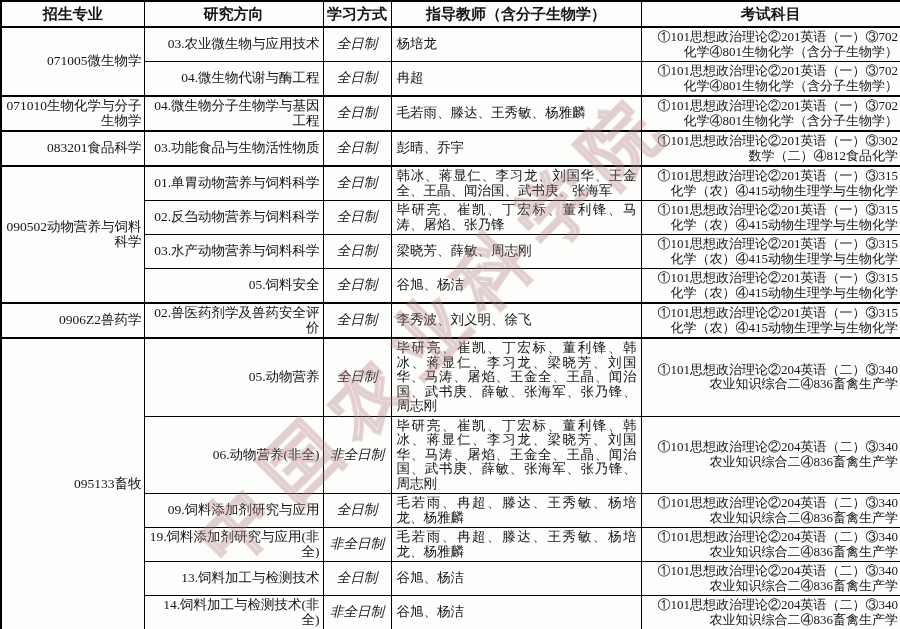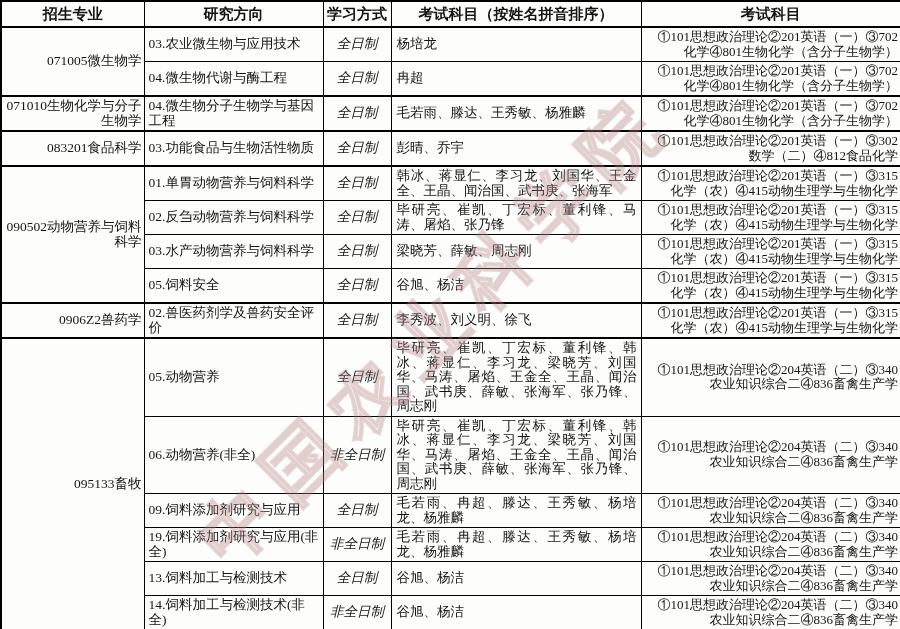--- a/index.html
+++ b/index.html
@@ -20,21 +20,21 @@
     background: transparent;
   }
   td {
     border: 1px solid #000;
     font-size: 13.5px; line-height: 14.5px;
     padding: 2px 3px; vertical-align: middle;
     word-break: break-all;
   }
   tr.sec > td { border-top: 2px solid #000; }
   td.major { text-align: right; padding-left: 2px; padding-right: 2px; }
-  td.dir   { text-align: left; padding-left: 4px; }
+  td.dir   { text-align: right; padding-left: 4px; }
   td.mode  { text-align: center; font-style: italic; }
   td.adv   { text-align: justify; text-align-last: left; padding-left: 5px; padding-right: 4px; }
   td.exam  { text-align: right; font-size: 13px; padding-left: 4px; padding-right: 2px; }
   .watermark {
     position: absolute; left: 435px; top: 330px;
     transform: translate(-50%, -50%) rotate(-45deg);
     transform-origin: center center;
     white-space: nowrap;
     font-size: 74px; letter-spacing: 16px; font-weight: bold;
     color: rgba(178, 130, 130, 0.13);
@@ -51,21 +51,21 @@
     <col style="width:179px">
     <col style="width:68px">
     <col style="width:250px">
     <col style="width:260px">
   </colgroup>
   <thead>
     <tr>
       <th>招生专业</th>
       <th>研究方向</th>
       <th>学习方式</th>
-      <th>考试科目（按姓名拼音排序）</th>
+      <th>指导教师（含分子生物学）</th>
       <th>考试科目</th>
     </tr>
   </thead>
   <tbody id="adm-body">
       <tr class="sec">
         <td class="major" rowspan="2">071005微生物学</td>
         <td class="dir">03.农业微生物与应用技术</td>
         <td class="mode">全日制</td>
         <td class="adv">杨培龙</td>
         <td class="exam">①101思想政治理论②201英语（一）③702化学④801生物化学（含分子生物学）</td>

